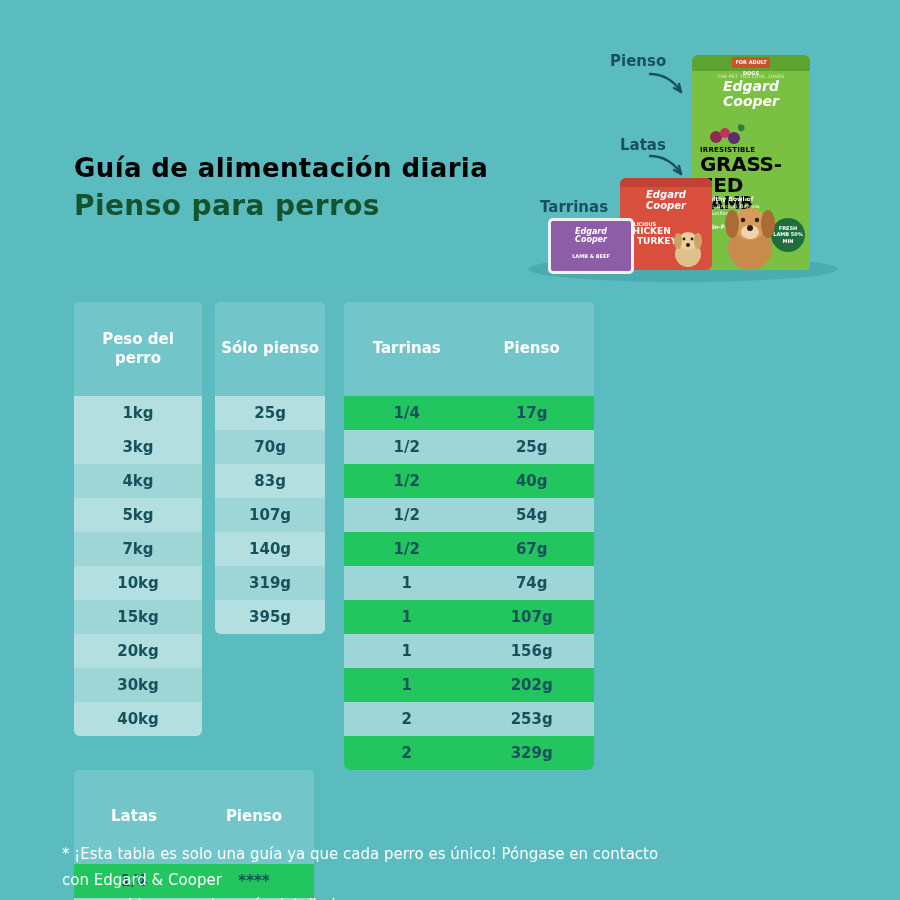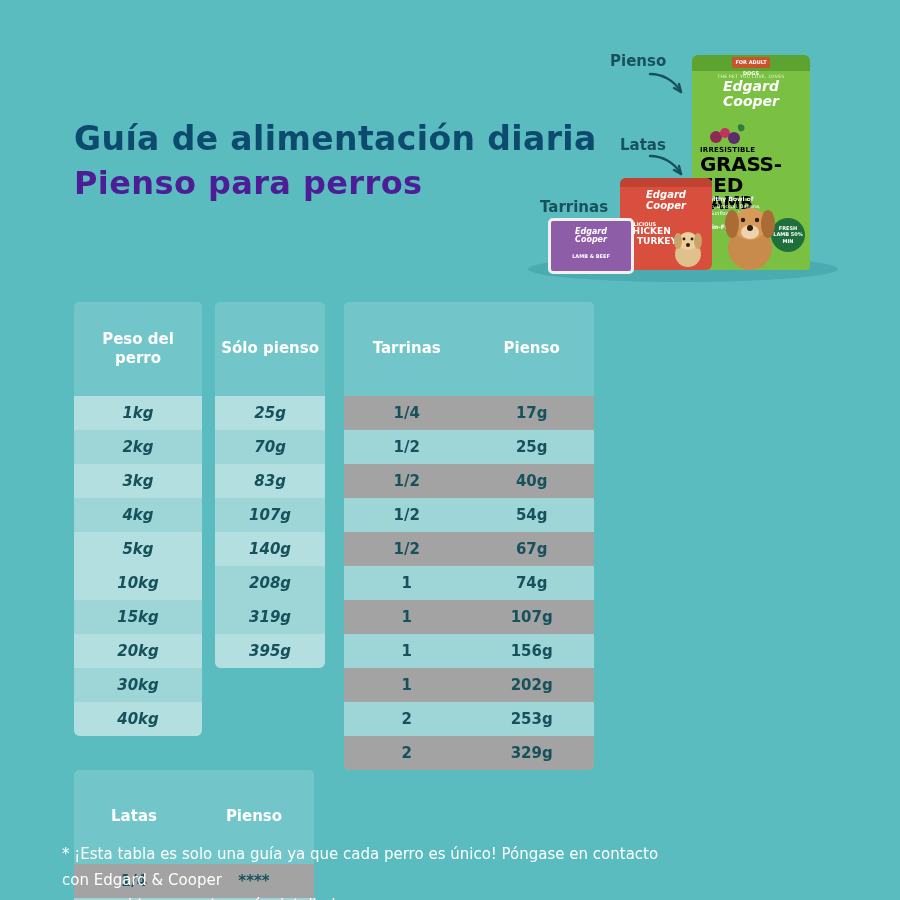--- a/index.html
+++ b/index.html
@@ -15,30 +15,31 @@
     background: #5bbcc0;
   }
 
   
   .header {
     position: absolute;
     left: 74px; top: 118px;
     width: 560px;
   }
   .title-line1 {
-    font-size: 33px;
-    font-weight: bold;
-    color: #0c4a6e;
+    font-size: 26px;
+    font-weight: bold;
+    color: #000000;
     letter-spacing: 0.4px;
     line-height: 1.25;
+    margin-top: 34px;
   }
   .title-line2 {
-    font-size: 32px;
-    font-weight: bold;
-    color: #4c1d95;
+    font-size: 28px;
+    font-weight: bold;
+    color: #14532d;
     letter-spacing: 0.4px;
     line-height: 1.5;
   }
 
   
   .product-art {
     position: absolute;
     left: 520px; top: 30px;
     width: 340px; height: 260px;
   }
@@ -208,22 +209,22 @@
   .row {
     display: flex;
     align-items: center;
     height: 34px;
     color: #16515c;
     font-weight: bold;
     font-size: 15px;
     text-align: center;
   }
   .row .cell { flex: 1; }
-  .row.alt { background: #a3a3a3; }
-  .g1 .row, .g2 .row { background: transparent; font-style: italic; }
+  .row.alt { background: #22c55e; }
+  .g1 .row, .g2 .row { background: transparent; }
   .g1 .row.alt, .g2 .row.alt { background: #b3dfe0; }
   .rows .row:last-child { border-radius: 0 0 6px 6px; }
 
   
   .footnote {
     position: absolute;
     left: 62px; top: 842px;
     width: 620px;
     color: #ffffff;
     font-size: 15px;
@@ -335,31 +336,31 @@
 
     
     <div class="group g1">
       <div class="ghead">
         <div class="cell">Peso del perro</div>
       </div>
       <div class="rows">
         <div class="row alt">
             <div class="cell">1kg</div>
           </div>
-        <div class="row">
-            <div class="cell">2kg</div>
-          </div>
         <div class="row alt">
             <div class="cell">3kg</div>
           </div>
         <div class="row">
             <div class="cell">4kg</div>
           </div>
         <div class="row alt">
             <div class="cell">5kg</div>
+          </div>
+        <div class="row">
+            <div class="cell">7kg</div>
           </div>
         <div class="row alt">
             <div class="cell">10kg</div>
           </div>
         <div class="row">
             <div class="cell">15kg</div>
           </div>
         <div class="row alt">
             <div class="cell">20kg</div>
           </div>
@@ -385,23 +386,20 @@
             <div class="cell">70g</div>
           </div>
         <div class="row alt">
             <div class="cell">83g</div>
           </div>
         <div class="row">
             <div class="cell">107g</div>
           </div>
         <div class="row alt">
             <div class="cell">140g</div>
-          </div>
-        <div class="row">
-            <div class="cell">208g</div>
           </div>
         <div class="row">
             <div class="cell">319g</div>
           </div>
         <div class="row alt">
             <div class="cell">395g</div>
           </div>
       </div>
     </div>
 

